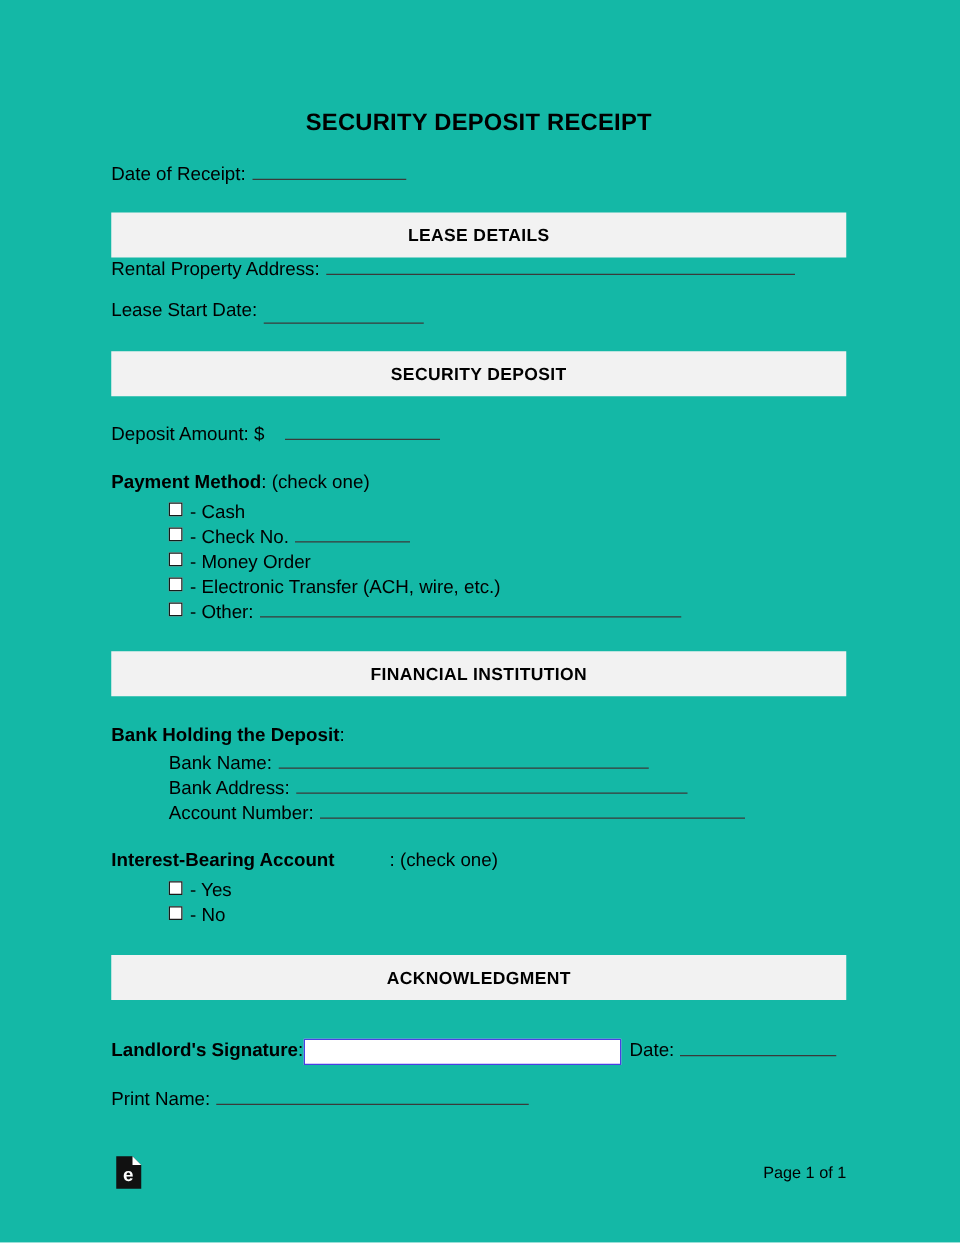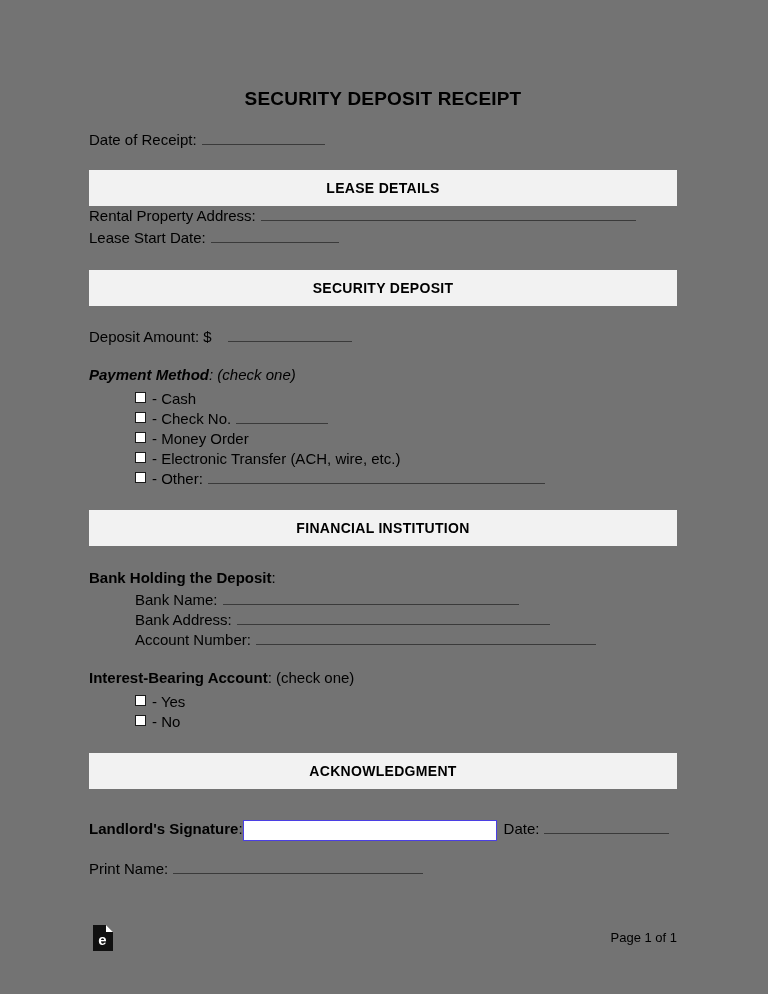--- a/index.html
+++ b/index.html
@@ -13,21 +13,21 @@
     position: relative;
     font-family: "Liberation Sans", sans-serif;
     color: #000000;
     -webkit-font-smoothing: antialiased;
   }
   .page {
     position: absolute;
     left: 0; top: 0;
     width: 768px;
     height: 994px;
-    background: #737373;
+    background: #14b8a6;
     overflow: hidden;
   }
   .content {
     position: absolute;
     left: 89px;
     top: 0;
     width: 588px;
   }
 
   
@@ -145,34 +145,34 @@
     </div>
 
     <div class="section-bar" style="margin-top:20px;">LEASE DETAILS</div>
 
 
     <div class="row">
       <span class="lbl">Rental Property Address:</span>
       <span class="rule" style="width:375px;"></span>
     </div>
 
-    <div class="row" style="margin-top:2px;">
+    <div class="row" style="margin-top:13px;align-items:flex-end;">
       <span class="lbl">Lease Start Date:</span>
       <span class="rule" style="width:128px;"></span>
     </div>
 
 
     <div class="section-bar" style="margin-top:22px;">SECURITY DEPOSIT</div>
 
     <div class="row" style="margin-top:21px;gap:16px;">
       <span class="lbl">Deposit Amount: $</span>
       <span class="rule tight" style="width:124px;margin-left:0;"></span>
     </div>
 
-    <div class="row" style="margin-top:18px;font-style:italic;">
+    <div class="row" style="margin-top:18px;">
       <span class="lbl-bold">Payment Method</span>
       <span class="lbl">: (check one)</span>
     </div>
 
     <div class="check-row indent-1" style="margin-top:4px;">
       <span class="cbox"></span>
       <span class="lbl">- Cash</span>
     </div>
 
     <div class="check-row indent-1">
@@ -212,21 +212,21 @@
     <div class="row indent-1">
       <span class="lbl">Bank Address:</span>
       <span class="rule" style="width:313px;"></span>
     </div>
 
     <div class="row indent-1">
       <span class="lbl">Account Number:</span>
       <span class="rule" style="width:340px;"></span>
     </div>
 
-    <div class="row" style="margin-top:18px;">
+    <div class="row" style="margin-top:18px;gap:44px;">
       <span class="lbl-bold">Interest-Bearing Account</span>
       <span class="lbl">: (check one)</span>
     </div>
 
     <div class="check-row indent-1" style="margin-top:4px;">
       <span class="cbox"></span>
       <span class="lbl">- Yes</span>
     </div>
 
     <div class="check-row indent-1">

